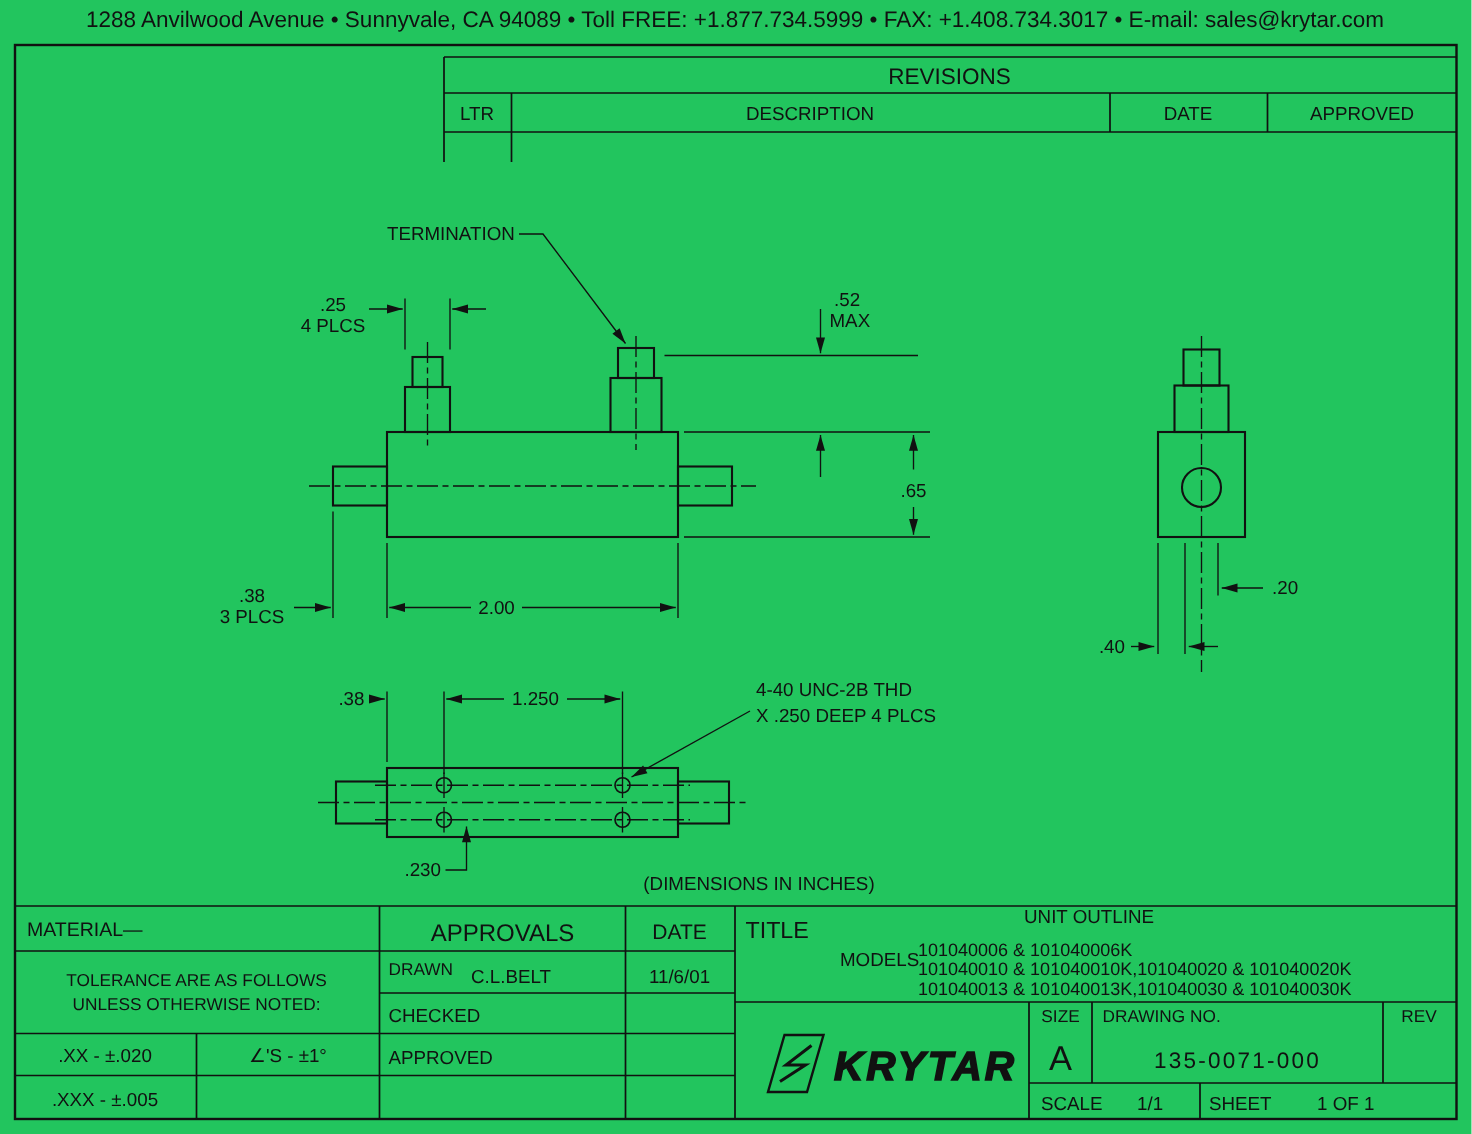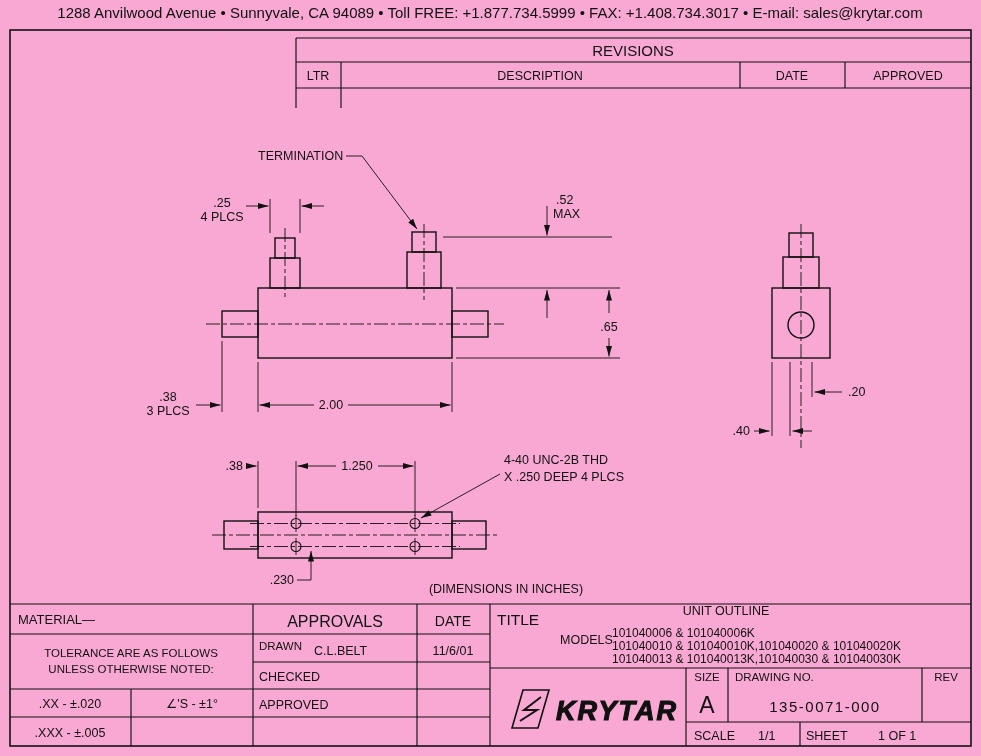--- a/index.html
+++ b/index.html
@@ -1,16 +1,16 @@
 <!DOCTYPE html>
 <html><head>
 <meta charset="utf-8">
 <style>
   html,body{margin:0;padding:0;background:#ffffff;}
-  .page{width:981px;height:756px;background:#f9a8d4;position:relative;overflow:hidden;
+  .page{width:981px;height:756px;background:#22c55e;position:relative;overflow:hidden;
         font-family:"Liberation Sans",sans-serif;}
   svg{display:block;}
   svg text{font-family:"Liberation Sans",sans-serif;fill:#111;}
   .ol{fill:none;stroke:#111;stroke-width:1.4;}   
   .ol2{fill:none;stroke:#111;stroke-width:1.1;}  
   .dl{fill:none;stroke:#111;stroke-width:0.9;}   
   .cl{fill:none;stroke:#111;stroke-width:0.9;stroke-dasharray:14 3 4 3;} 
   .tl{stroke:#111;stroke-width:1.15;}            
   .dim{font-size:12.5px;}
   .small{font-size:11.5px;}

